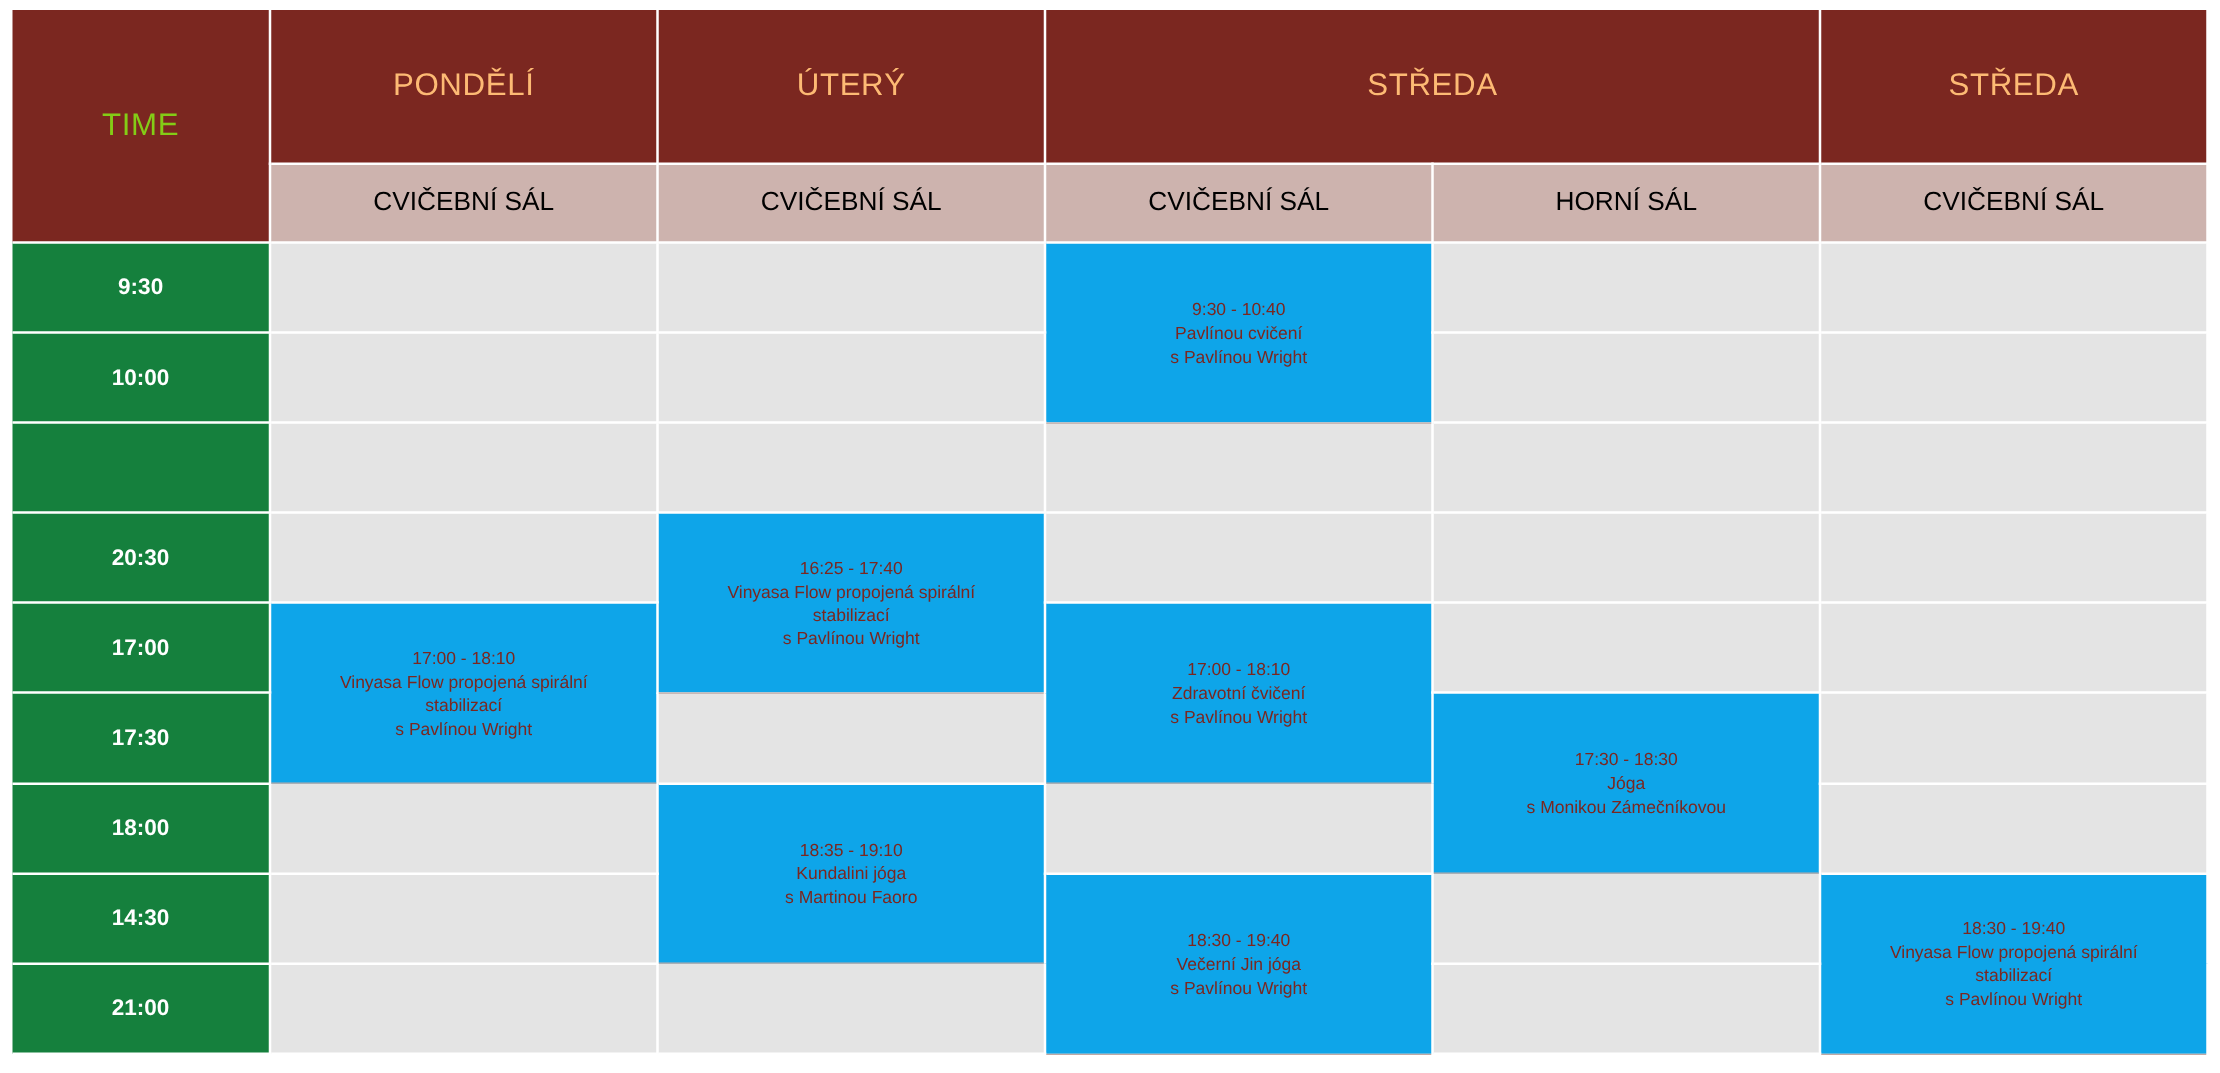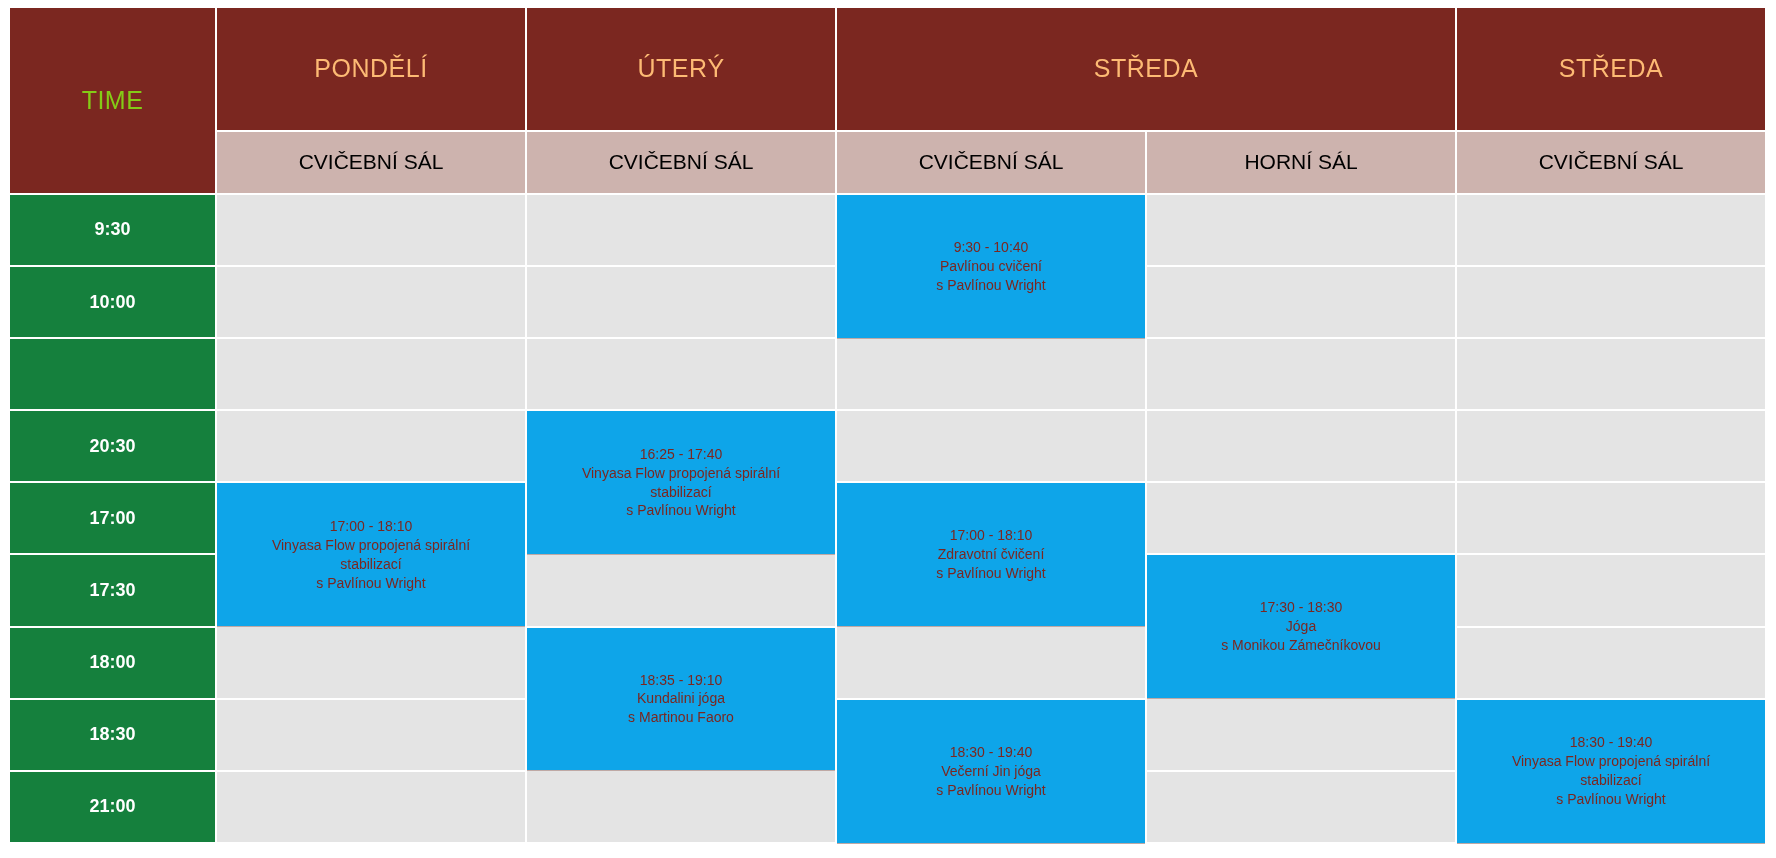--- a/index.html
+++ b/index.html
@@ -199,21 +199,21 @@
         <td class="slot-class" rowspan="2">
           <span class="line">18:35 - 19:10</span>
           <span class="line">Kundalini jóga</span>
           <span class="line">s Martinou Faoro</span>
         </td>
         <td class="slot-empty"></td>
         <td class="slot-empty"></td>
       </tr>
 
       <tr>
-        <td class="time-cell">18:30</td>
+        <td class="time-cell">14:30</td>
         <td class="slot-empty"></td>
         <td class="slot-class" rowspan="2">
           <span class="line">18:30 - 19:40</span>
           <span class="line">Večerní Jin jóga</span>
           <span class="line">s Pavlínou Wright</span>
         </td>
         <td class="slot-empty"></td>
         <td class="slot-class" rowspan="2">
           <span class="line">18:30 - 19:40</span>
           <span class="line">Vinyasa Flow propojená spirální</span>

